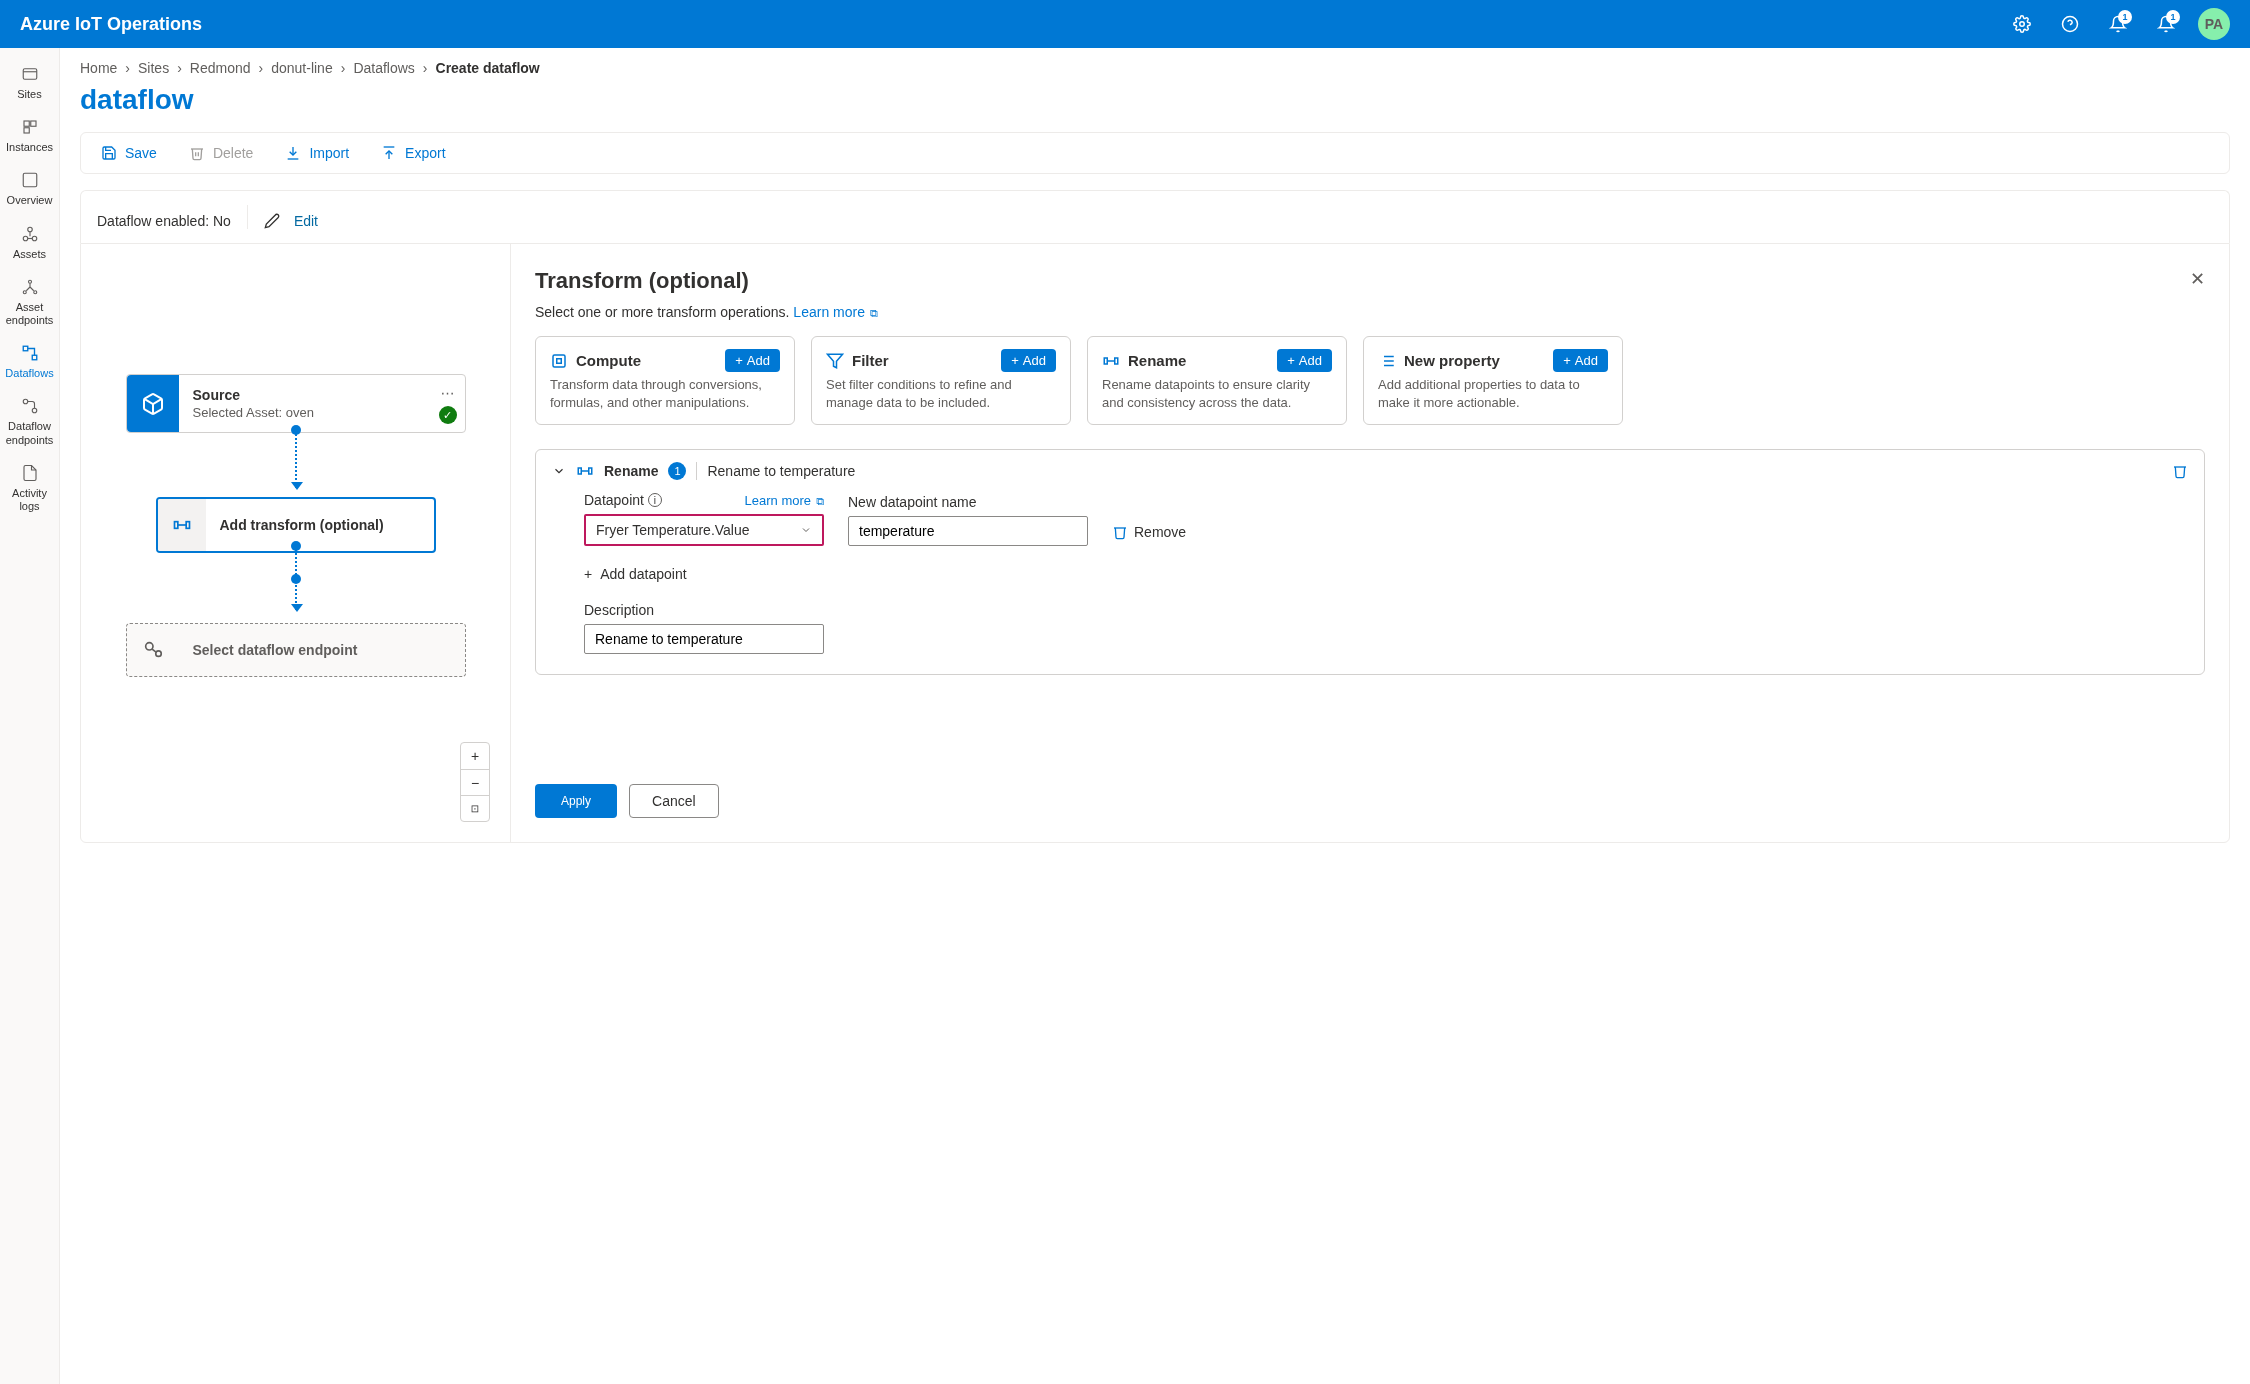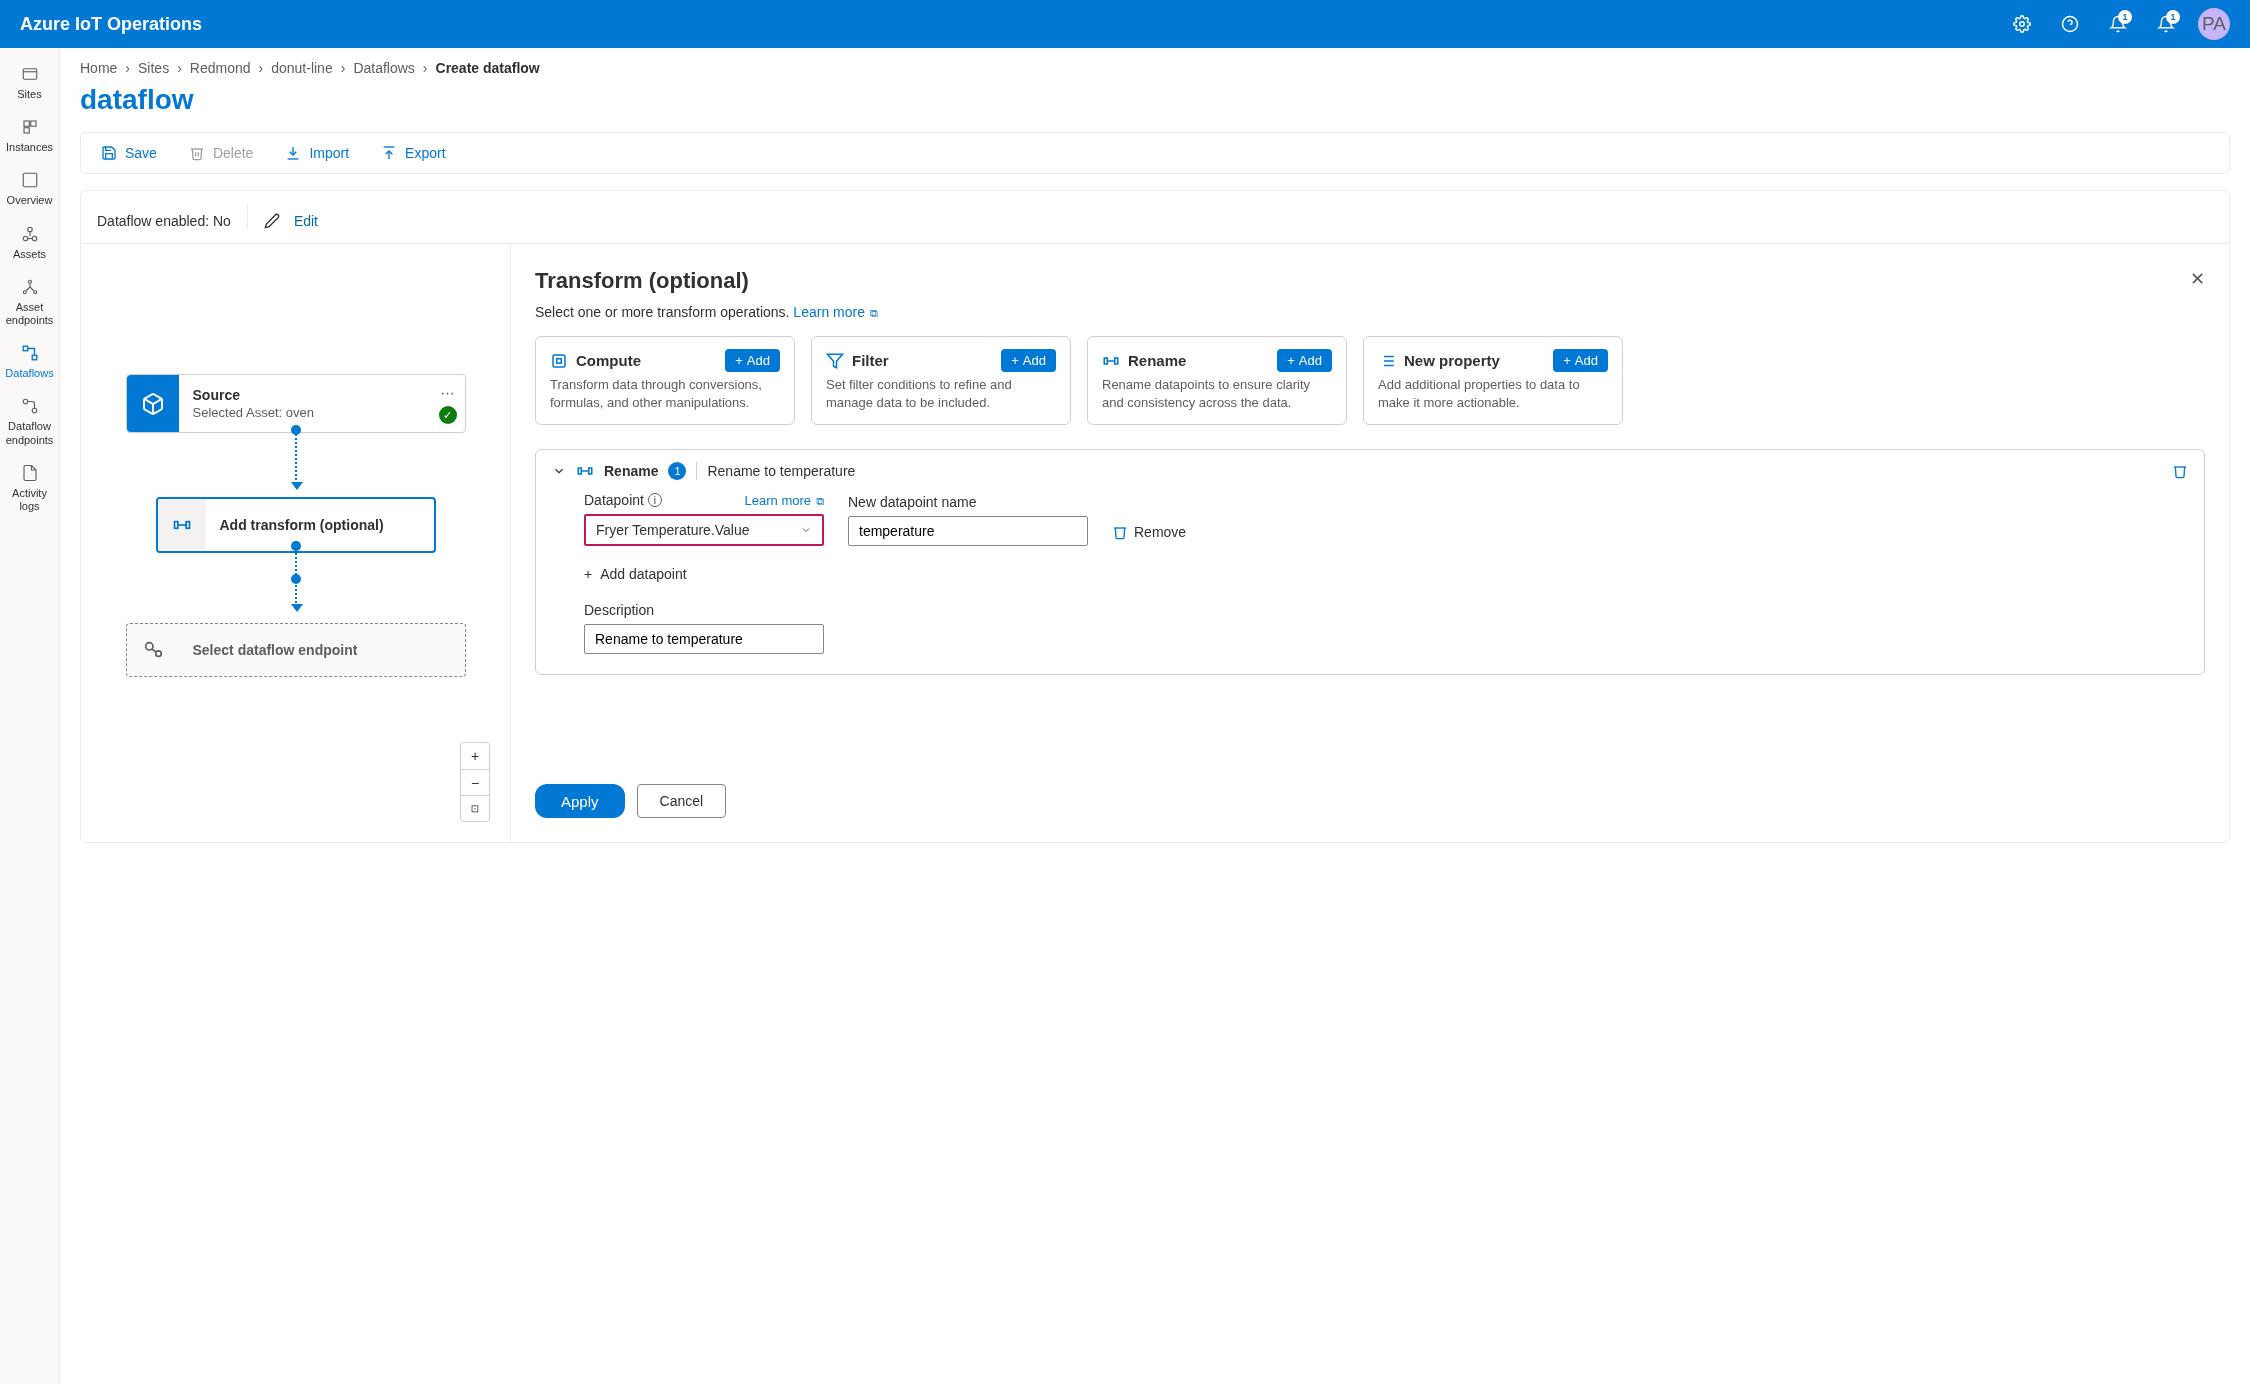--- a/index.html
+++ b/index.html
@@ -4,21 +4,21 @@
 <style>
 * { box-sizing: border-box; margin: 0; padding: 0; font-family: "Segoe UI", -apple-system, sans-serif; }
 body { background: #fff; color: #323130; font-size: 14px; }
 
 
 .header { background: #0078d4; color: #fff; height: 48px; display: flex; align-items: center; padding: 0 20px; justify-content: space-between; }
 .header-title { font-size: 18px; font-weight: 600; }
 .header-right { display: flex; align-items: center; gap: 16px; }
 .header-icon { width: 32px; height: 32px; display: flex; align-items: center; justify-content: center; cursor: pointer; position: relative; }
 .badge { position: absolute; top: 2px; right: 2px; background: #fff; color: #0078d4; border-radius: 50%; width: 14px; height: 14px; font-size: 9px; display: flex; align-items: center; justify-content: center; font-weight: 600; }
-.avatar { width: 32px; height: 32px; border-radius: 50%; background: #c4b5fd; color: #605e5c; display: flex; align-items: center; justify-content: center; font-size: 19px; font-weight: 400; }
+.avatar { width: 32px; height: 32px; border-radius: 50%; background: #86efac; color: #605e5c; display: flex; align-items: center; justify-content: center; font-size: 14px; font-weight: 700; }
 
 
 .layout { display: flex; height: calc(100vh - 48px); }
 .sidebar { width: 60px; background: #faf9f8; border-right: 1px solid #edebe9; display: flex; flex-direction: column; padding-top: 8px; }
 .sidebar-item { display: flex; flex-direction: column; align-items: center; padding: 8px 4px; cursor: pointer; font-size: 11px; color: #323130; gap: 4px; text-align: center; line-height: 1.2; }
 .sidebar-item.active { color: #0078d4; }
 .sidebar-icon { width: 20px; height: 20px; display: flex; align-items: center; justify-content: center; }
 
 .main { flex: 1; overflow: auto; padding: 12px 20px 20px; }
 
@@ -107,21 +107,21 @@
 .remove-btn .ri { color: #0078d4; }
 .add-dp { display: flex; align-items: center; gap: 8px; cursor: pointer; padding: 4px 0; margin-bottom: 16px; }
 .desc-field .text-input { width: 240px; }
 .learn-right { margin-left: auto; font-size: 13px; }
 .field-head-row { display: flex; align-items: center; width: 240px; text-align: center; }
 .trash-spacer { flex: 1; }
 .trash-ico { color: #0078d4; cursor: pointer; }
 
 
 .footer-btns { display: flex; gap: 12px; margin-top: auto; }
-.btn-primary { background: #0078d4; color: #fff; border: none; border-radius: 12px; padding: 8px 26px; font-size: 15px; cursor: pointer; }
+.btn-primary { background: #0078d4; color: #fff; border: none; border-radius: 4px; padding: 8px 26px; font-size: 12px; cursor: pointer; }
 .btn-secondary { background: #fff; color: #323130; border: 1px solid #8a8886; border-radius: 4px; padding: 8px 22px; font-size: 14px; cursor: pointer; }
 
 svg { display: block; }
 </style>
 </head>
 <body>
 
 <div class="header">
   <div class="header-title">Azure IoT Operations</div>
   <div class="header-right">

